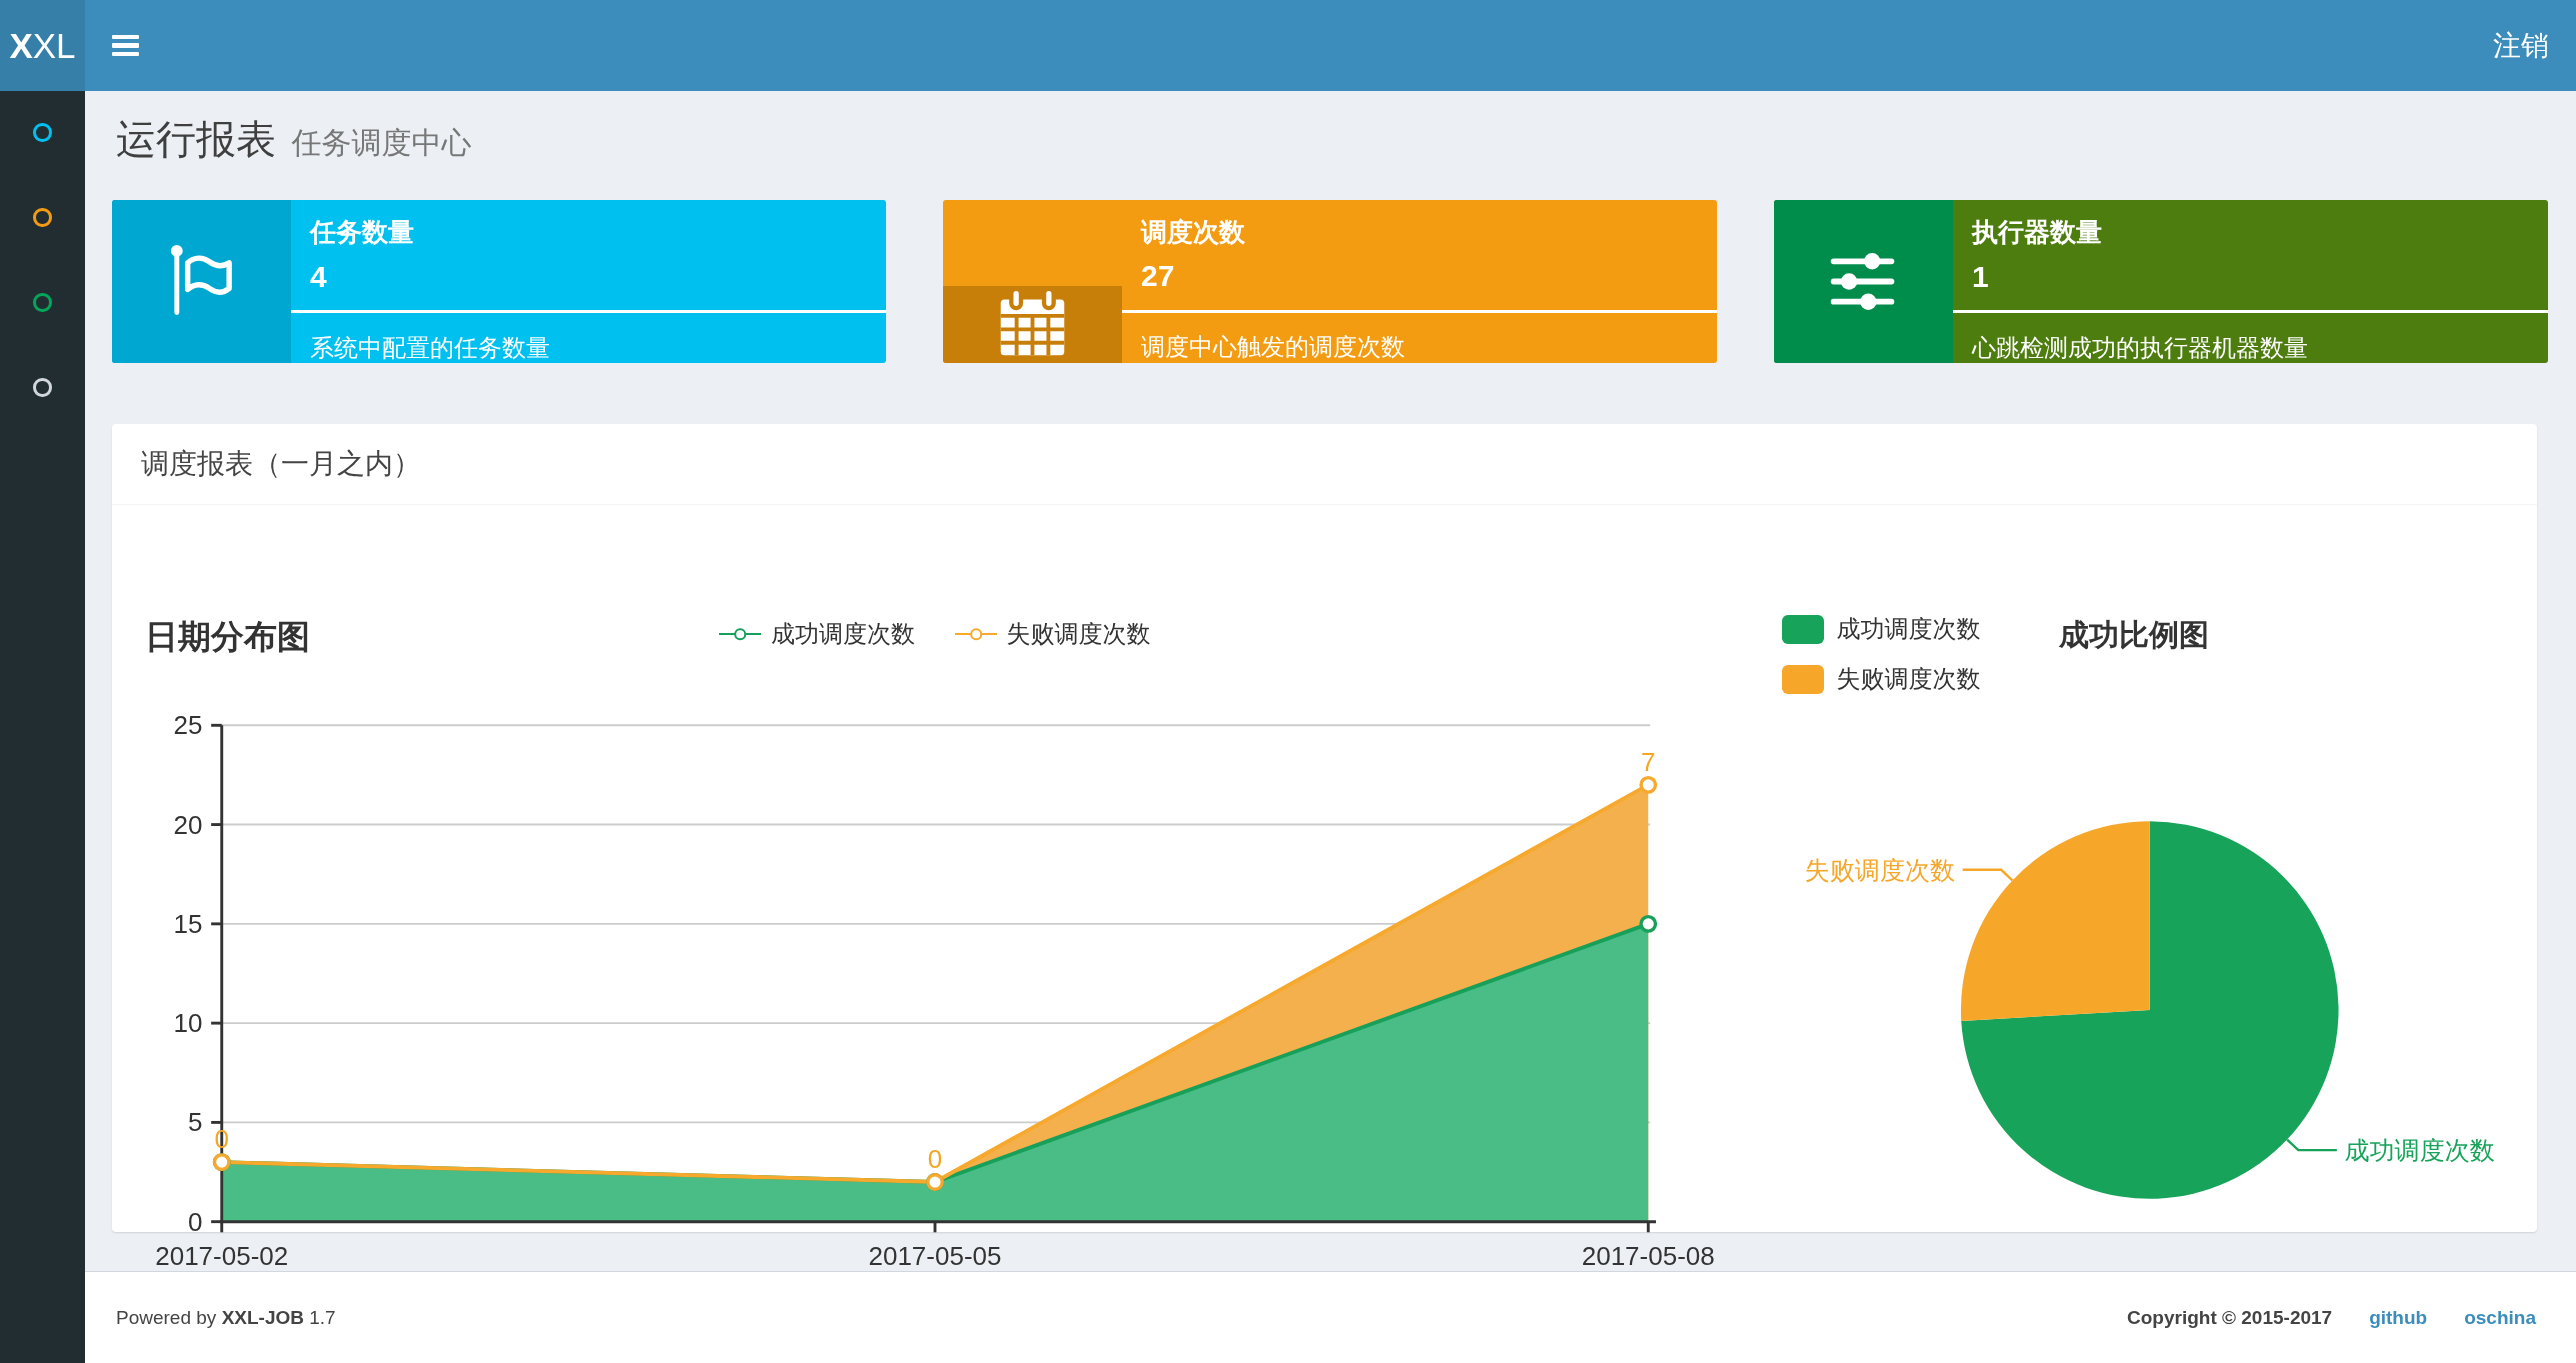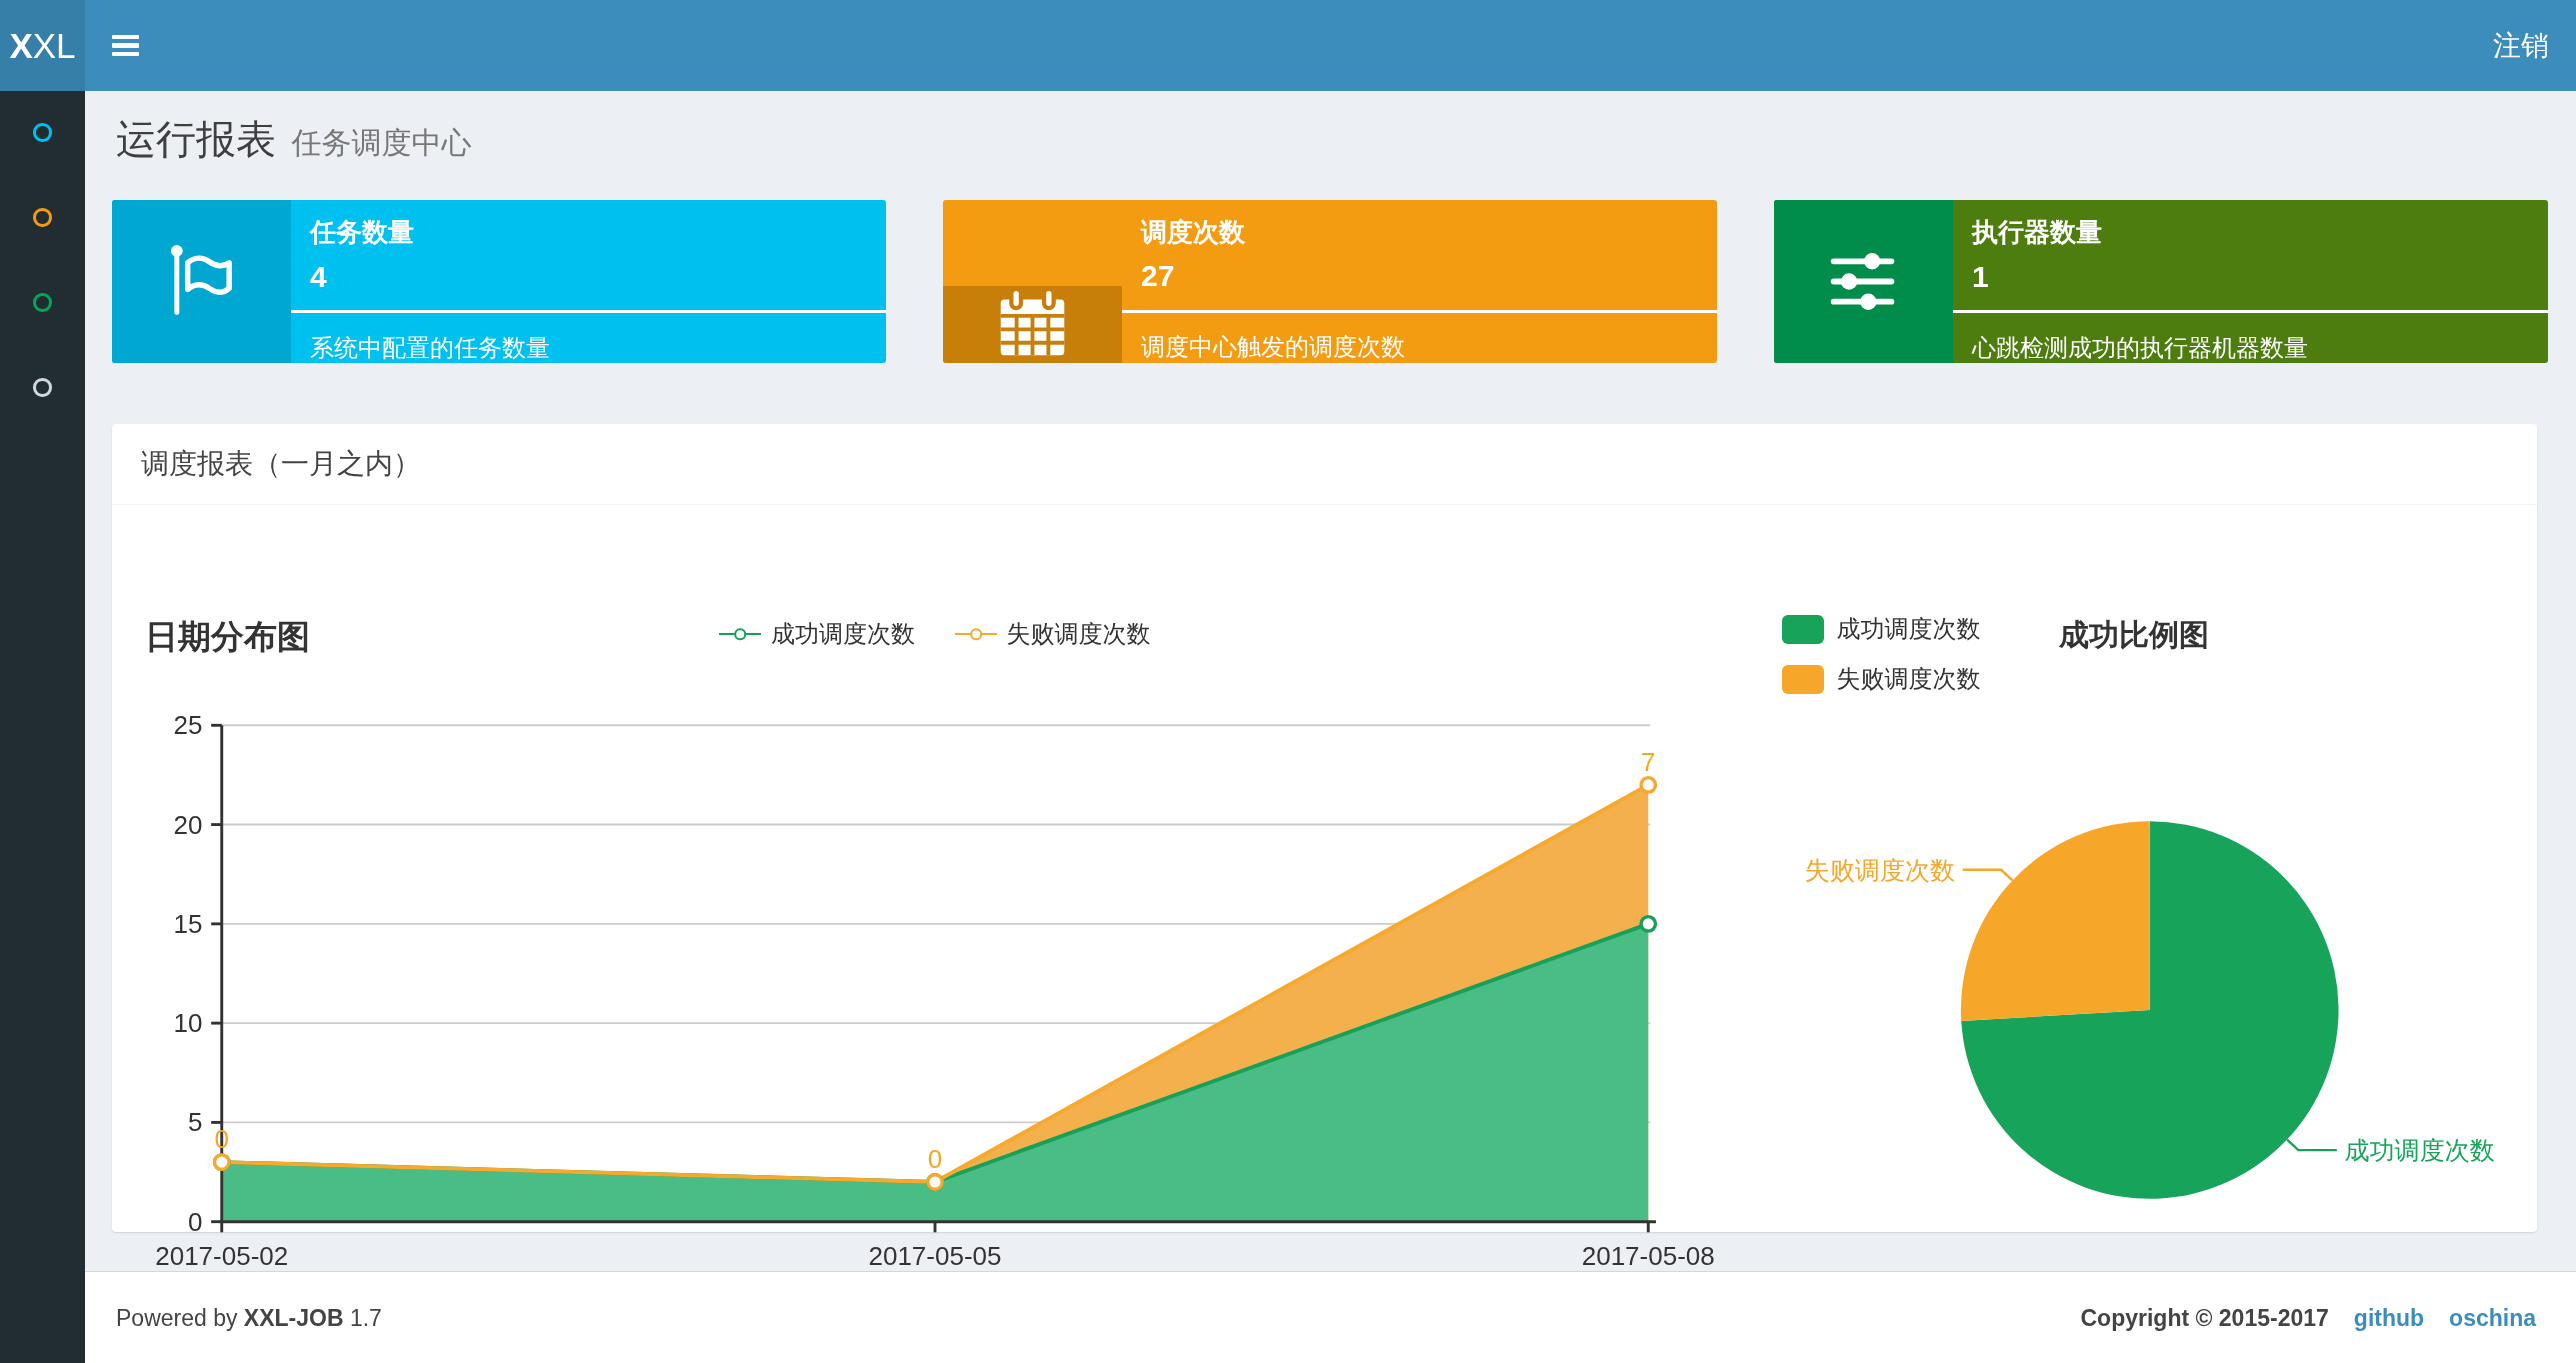--- a/index.html
+++ b/index.html
@@ -61,23 +61,23 @@
 
   .pie-legend{position:absolute;left:1670px;top:108px;display:flex;flex-direction:column;gap:18.3px;}
   .pl-row{display:flex;align-items:center;gap:12.5px;font-size:24px;color:#333;cursor:pointer;}
   .pl-swatch{width:42px;height:29px;border-radius:5.8px;}
   .pie-title{position:absolute;left:1947px;top:110px;font-size:30px;font-weight:700;color:#333;}
   .pie-svg{position:absolute;left:1623px;top:215px;}
 
   
   .footer{position:absolute;left:85px;top:1271px;right:0;height:93px;background:#fff;
           border-top:1px solid #d2d6de;display:flex;align-items:center;justify-content:space-between;
-          padding:0 40px 0 31px;font-size:23px;color:#444;}
+          padding:0 40px 0 31px;font-size:19px;color:#444;}
   .f-left b{font-weight:700;}
-  .f-right{display:flex;align-items:flex-end;}
+  .f-right{display:flex;align-items:flex-end;gap:12px;}
   .f-right b{font-weight:700;}
   .f-right a{color:var(--link);font-weight:700;text-decoration:none;margin-left:25px;}
 
   svg text{font-family:"Liberation Sans","DejaVu Sans",sans-serif;}
 </style>
 </head>
 <body>
 
 <div class="page">
 

